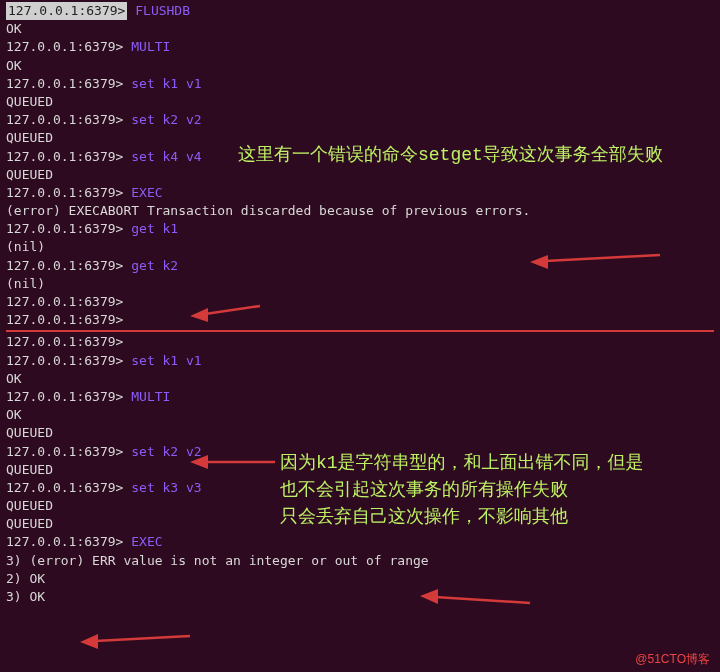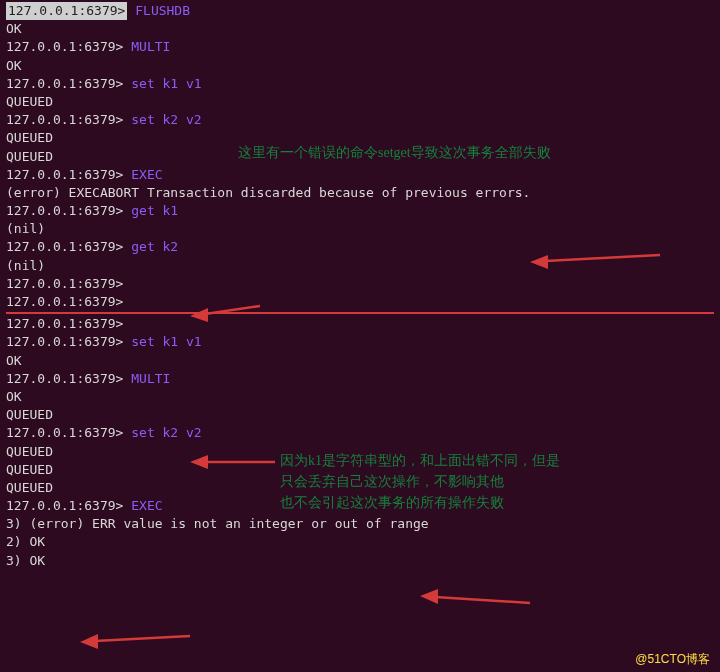--- a/index.html
+++ b/index.html
@@ -22,31 +22,31 @@
   .prompt { color: #d8d8d8; }
   .cmd { color: #8b5cf6; }
   .selected { background: #cfcfcf; color: #222; display: inline-block; padding: 0 2px; }
   .divider {
     height: 2px;
     background: #d43a3a;
     margin: 1px 0;
   }
   .annotation {
     position: absolute;
-    color: #15803d;
-    font-family: Liberation Serif, serif;
-    font-size: 14px;
+    color: #bef264;
+    font-family: Liberation Mono, monospace;
+    font-size: 18px;
     line-height: 1.5;
     pointer-events: none;
   }
   .watermark {
     position: absolute;
     right: 10px;
     bottom: 4px;
-    color: #fde047;
+    color: #ef4444;
     font-size: 12px;
     font-family: sans-serif;
   }
   .arrow {
     position: absolute;
     pointer-events: none;
   }
   .arrow svg { overflow: visible; }
   .arrow-path { stroke: #d43a3a; stroke-width: 2.5; fill: none; }
   .arrow-head { fill: #d43a3a; }
@@ -62,20 +62,21 @@
   <div class="line"><span class="prompt">127.0.0.1:6379&gt;</span> <span class="cmd">MULTI</span></div>
   <div class="line">OK</div>
 
   <div class="line"><span class="prompt">127.0.0.1:6379&gt;</span> <span class="cmd">set k1 v1</span></div>
   <div class="line">QUEUED</div>
 
   <div class="line"><span class="prompt">127.0.0.1:6379&gt;</span> <span class="cmd">set k2 v2</span></div>
   <div class="line">QUEUED</div>
 
 
+  <div class="line"><span class="prompt">127.0.0.1:6379&gt;</span> <span class="cmd">set k4 v4</span></div>
   <div class="line">QUEUED</div>
 
   <div class="line"><span class="prompt">127.0.0.1:6379&gt;</span> <span class="cmd">EXEC</span></div>
   <div class="line">(error) EXECABORT Transaction discarded because of previous errors.</div>
 
   <div class="line"><span class="prompt">127.0.0.1:6379&gt;</span> <span class="cmd">get k1</span></div>
   <div class="line">(nil)</div>
 
   <div class="line"><span class="prompt">127.0.0.1:6379&gt;</span> <span class="cmd">get k2</span></div>
   <div class="line">(nil)</div>
@@ -91,37 +92,38 @@
   <div class="line">OK</div>
 
   <div class="line"><span class="prompt">127.0.0.1:6379&gt;</span> <span class="cmd">MULTI</span></div>
   <div class="line">OK</div>
 
   <div class="line">QUEUED</div>
 
   <div class="line"><span class="prompt">127.0.0.1:6379&gt;</span> <span class="cmd">set k2 v2</span></div>
   <div class="line">QUEUED</div>
 
+  <div class="line"><span class="prompt">127.0.0.1:6379&gt;</span> <span class="cmd">set k3 v3</span></div>
   <div class="line">QUEUED</div>
 
   <div class="line">QUEUED</div>
 
   <div class="line"><span class="prompt">127.0.0.1:6379&gt;</span> <span class="cmd">EXEC</span></div>
   <div class="line">3) (error) ERR value is not an integer or out of range</div>
   <div class="line">2) OK</div>
   <div class="line">3) OK</div>
 
 </div>
 
 <div class="annotation" style="left:238px; top:142px;">这里有一个错误的命令setget导致这次事务全部失败</div>
 
 <div class="annotation" style="left:280px; top:450px;">
   <div>因为k1是字符串型的，和上面出错不同，但是</div>
+  <div>也不会引起这次事务的所有操作失败</div>
   <div>只会丢弃自己这次操作，不影响其他</div>
-  <div>也不会引起这次事务的所有操作失败</div>
 </div>
 
 <div class="arrow" style="left:530px; top:246px;">
   <svg width="140" height="30">
       <line class="arrow-path" x1="130" y1="9" x2="15" y2="15"></line>
       <polygon class="arrow-head" points="0,16 18,9 18,23"></polygon>
     </svg>
 </div>
 
 <div class="arrow" style="left:190px; top:300px;">

